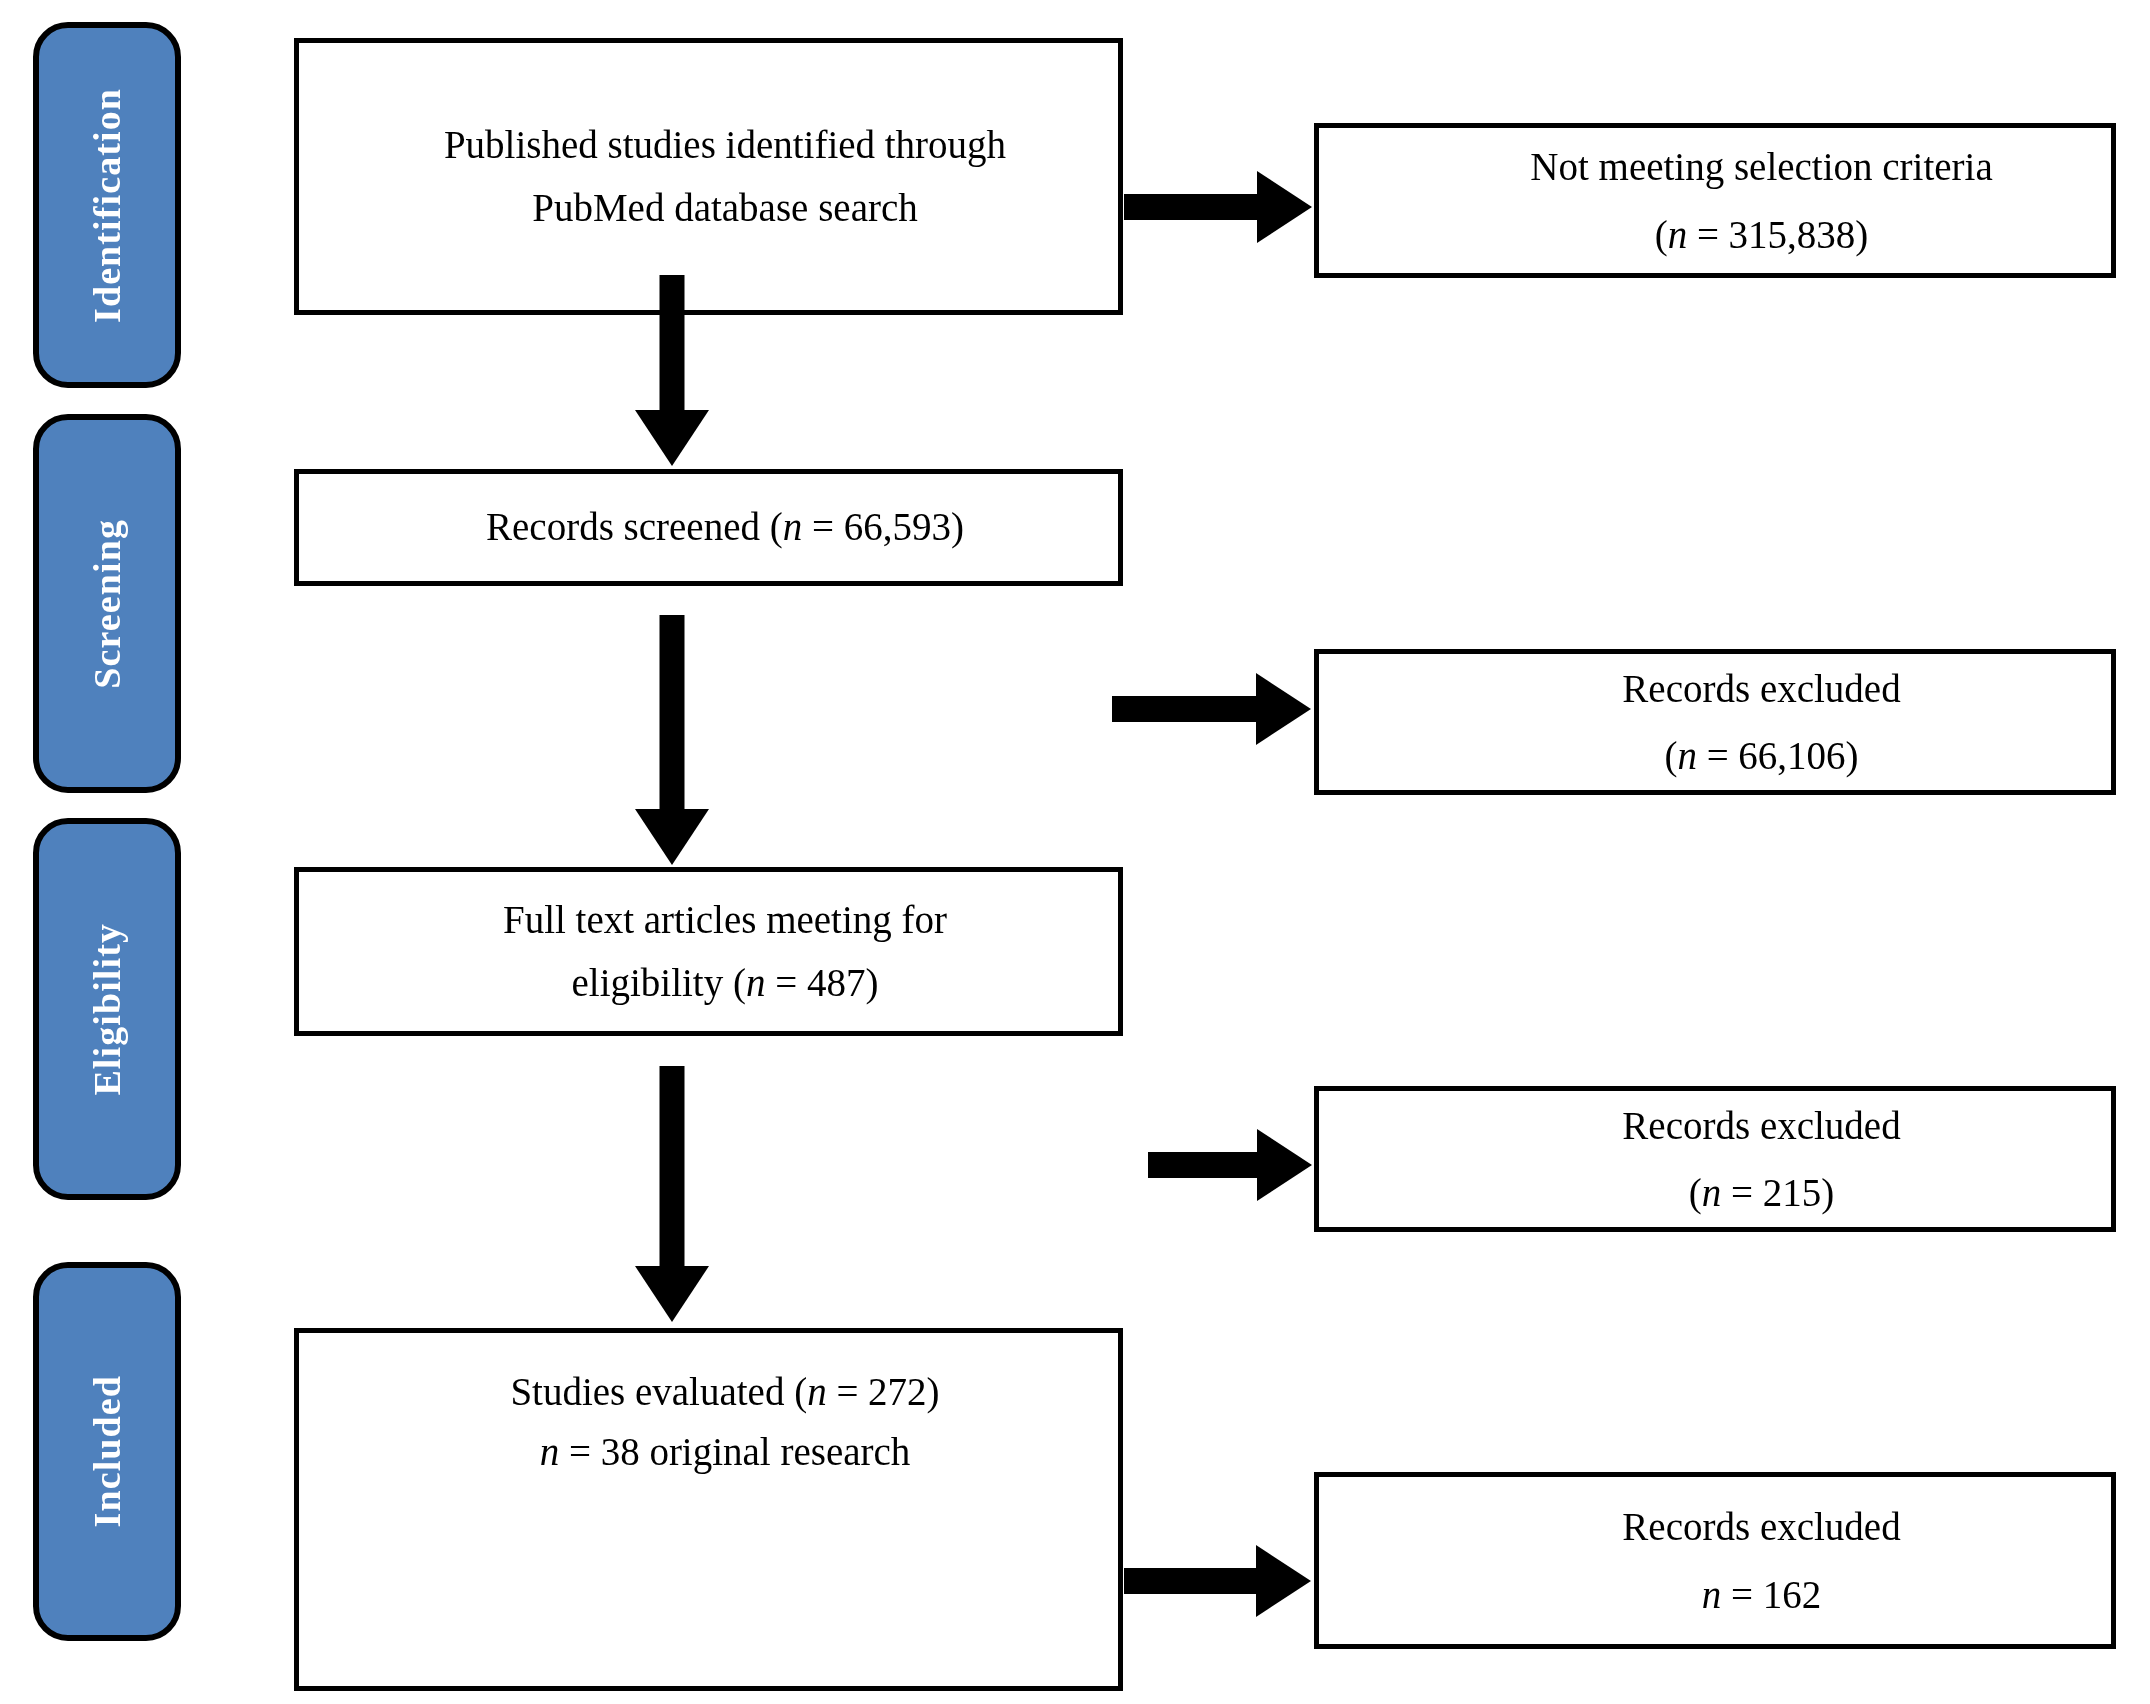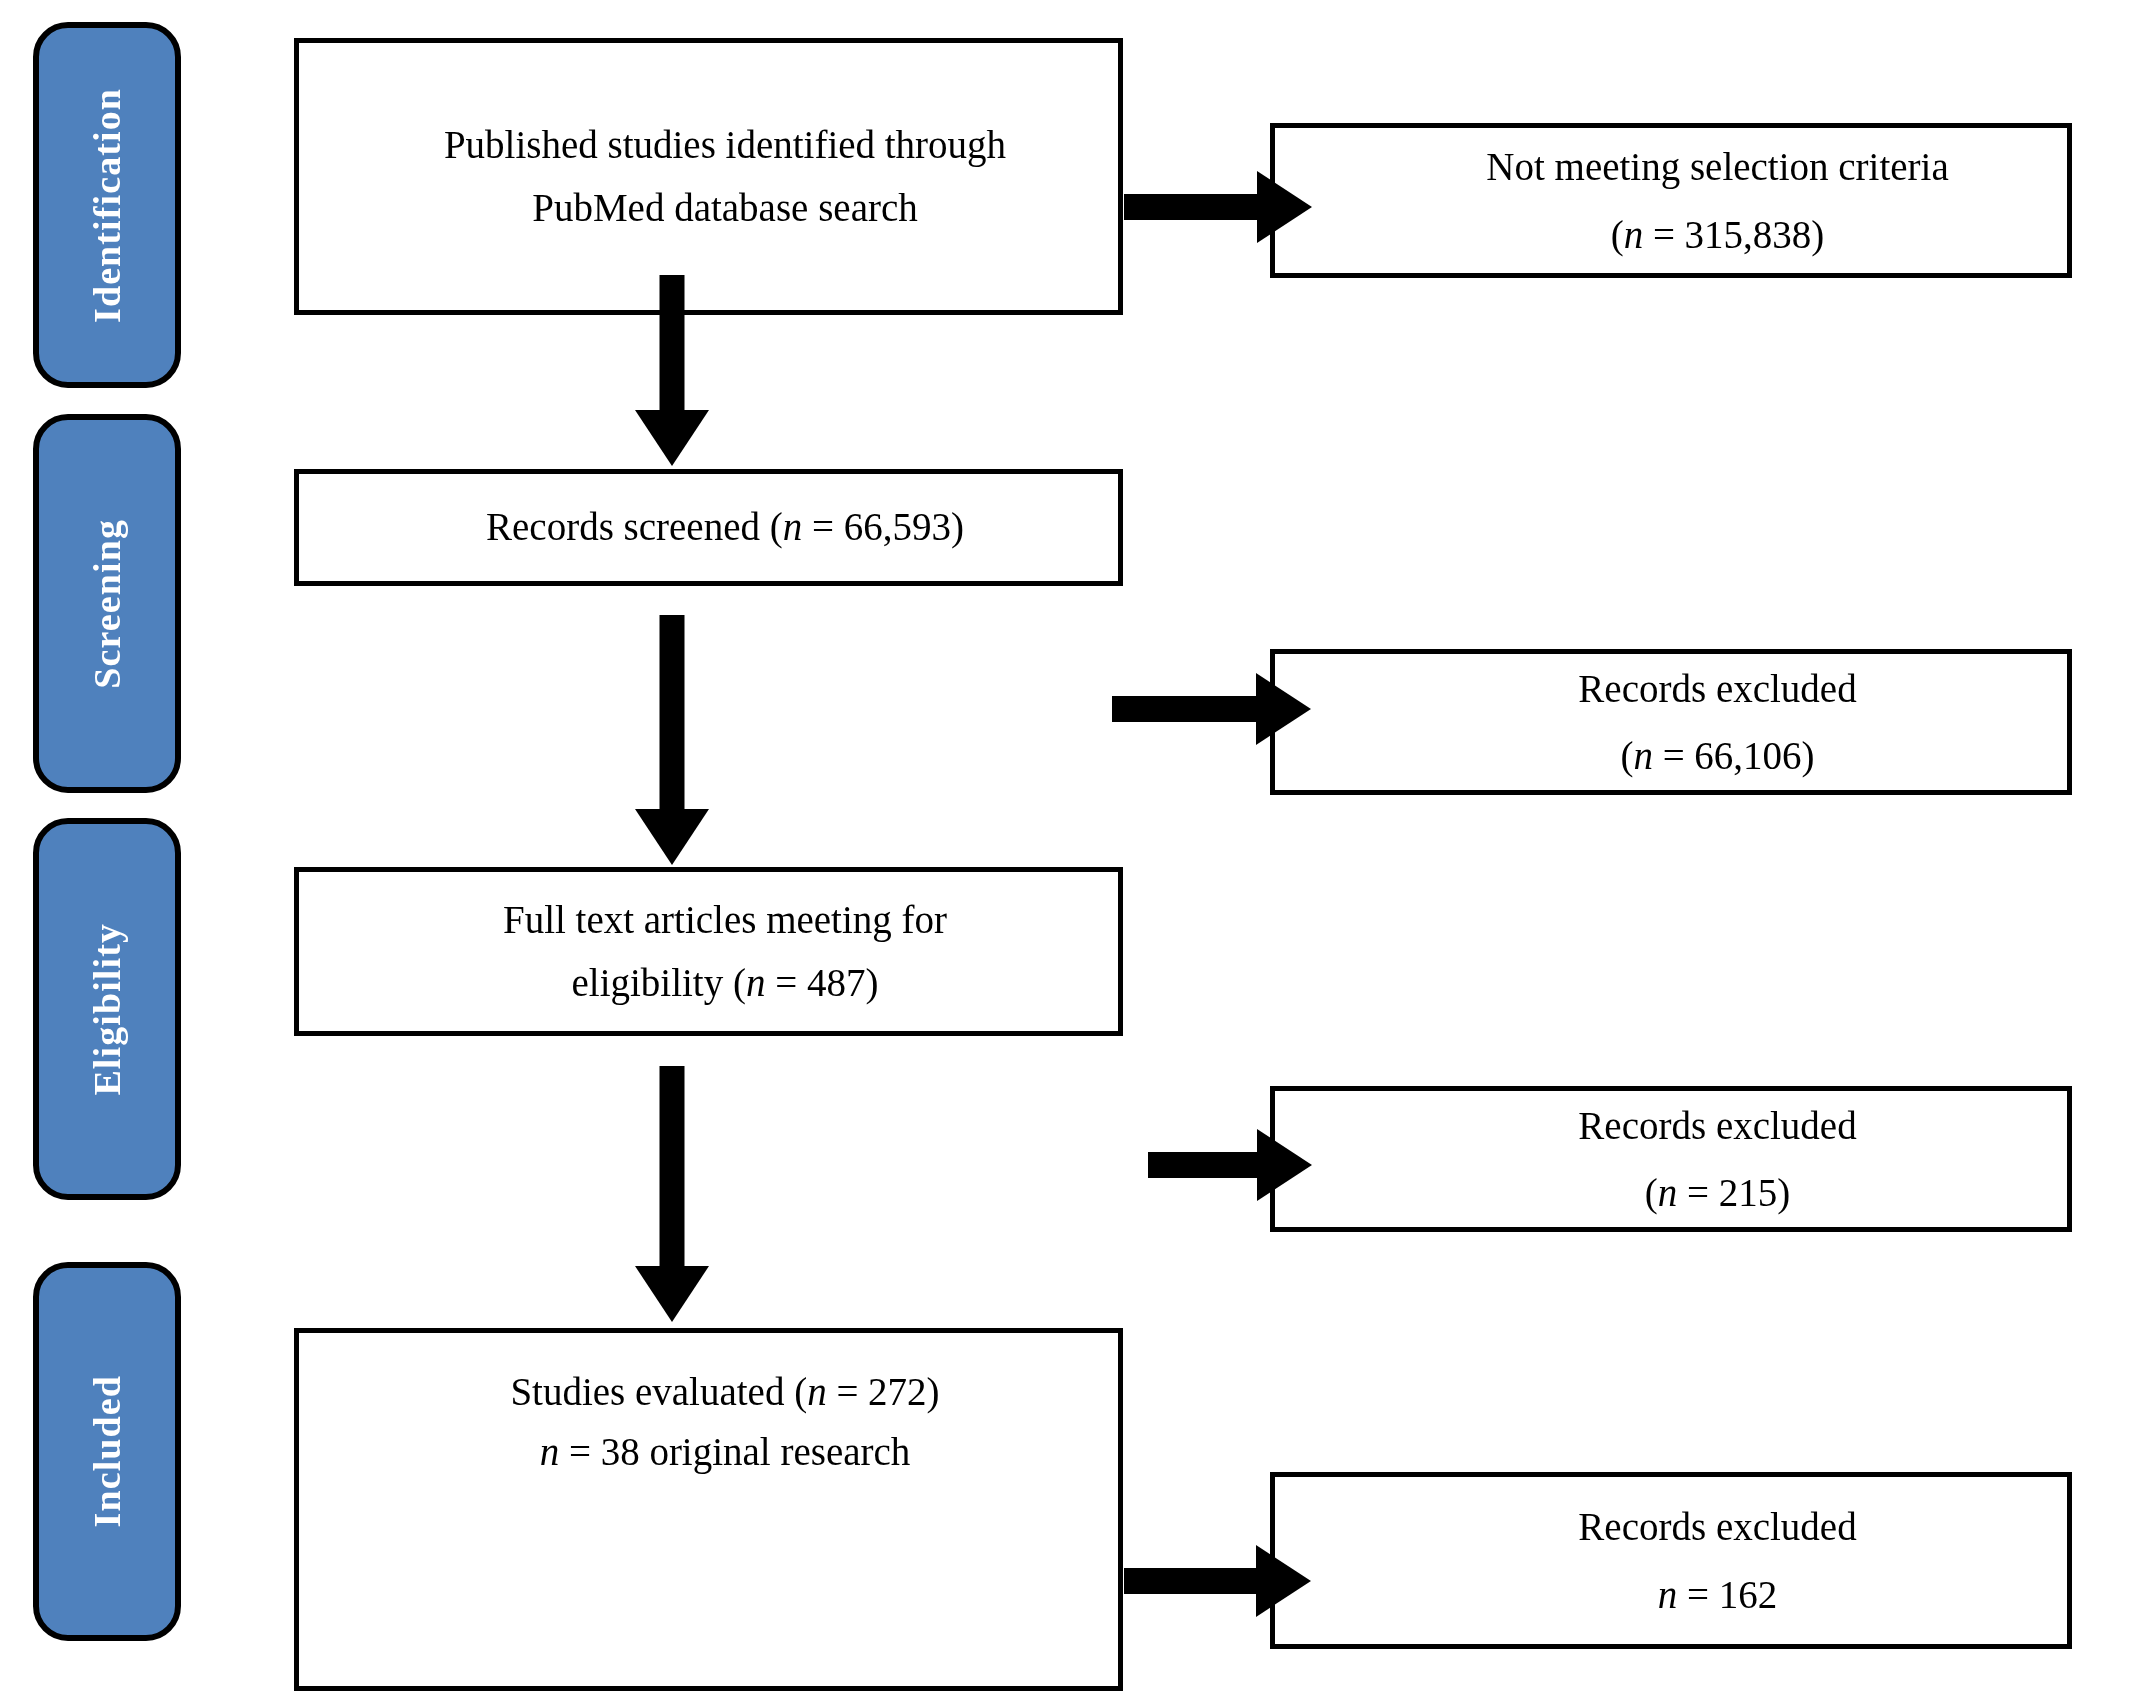--- a/index.html
+++ b/index.html
@@ -53,21 +53,21 @@
     background: var(--bg);
     border: 5.5px solid var(--box-border);
     display: flex;
     flex-direction: column;
     justify-content: center;
     text-align: center;
     font-size: 39px;
     line-height: 1.6;
   }
   .main-box  { left: 294px;  width: 829px; padding-left: 33px; }
-  .right-box { left: 1270px; width: 802px; padding-left: 93px; line-height: 1.72; }
+  .right-box { left: 1314px; width: 802px; padding-left: 93px; line-height: 1.72; }
 
   .box-identified  { top: 38px;   height: 277px; }
   .box-screened    { top: 469px;  height: 117px; justify-content: center; }
   .box-fulltext    { top: 867px; height: 169px; }
   .box-evaluated   { top: 1328px; height: 363px; justify-content: flex-start; padding-top: 29px; line-height: 1.55; }
 
   .box-notmeeting  { top: 123px;  height: 155px; }
   .box-excluded-1  { top: 649px; height: 146px; }
   .box-excluded-2  { top: 1086px; height: 146px; }
   .box-excluded-3  { top: 1472px; height: 177px; }

